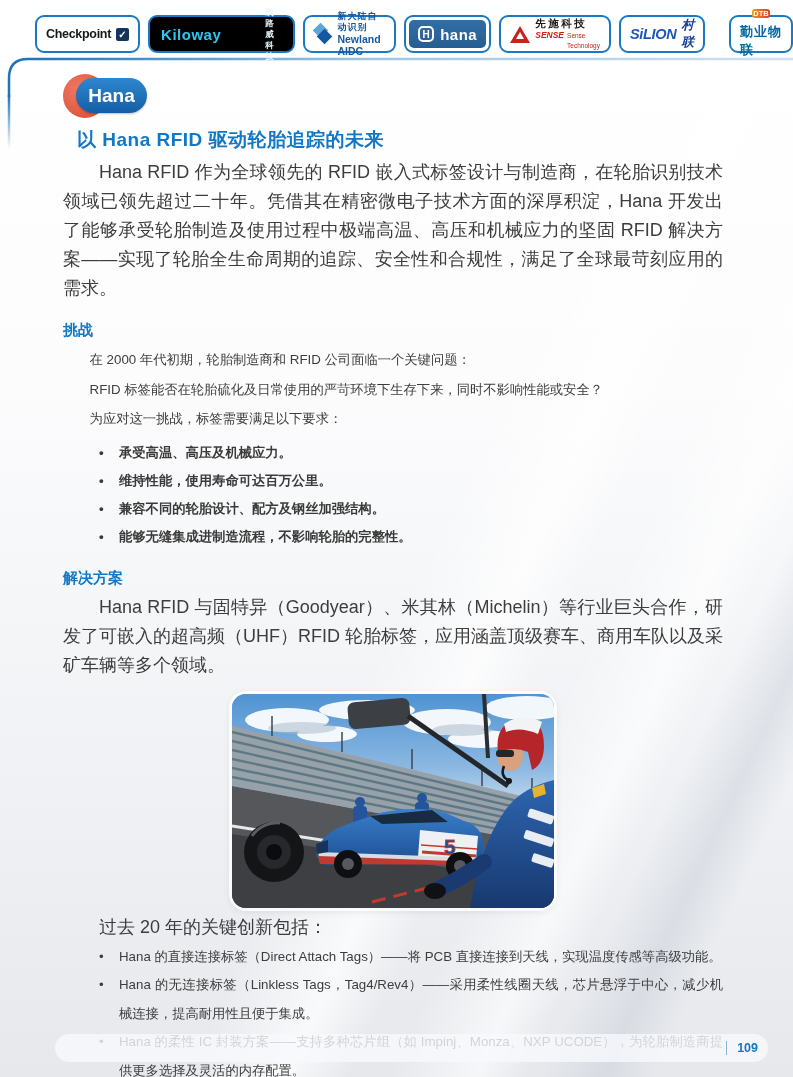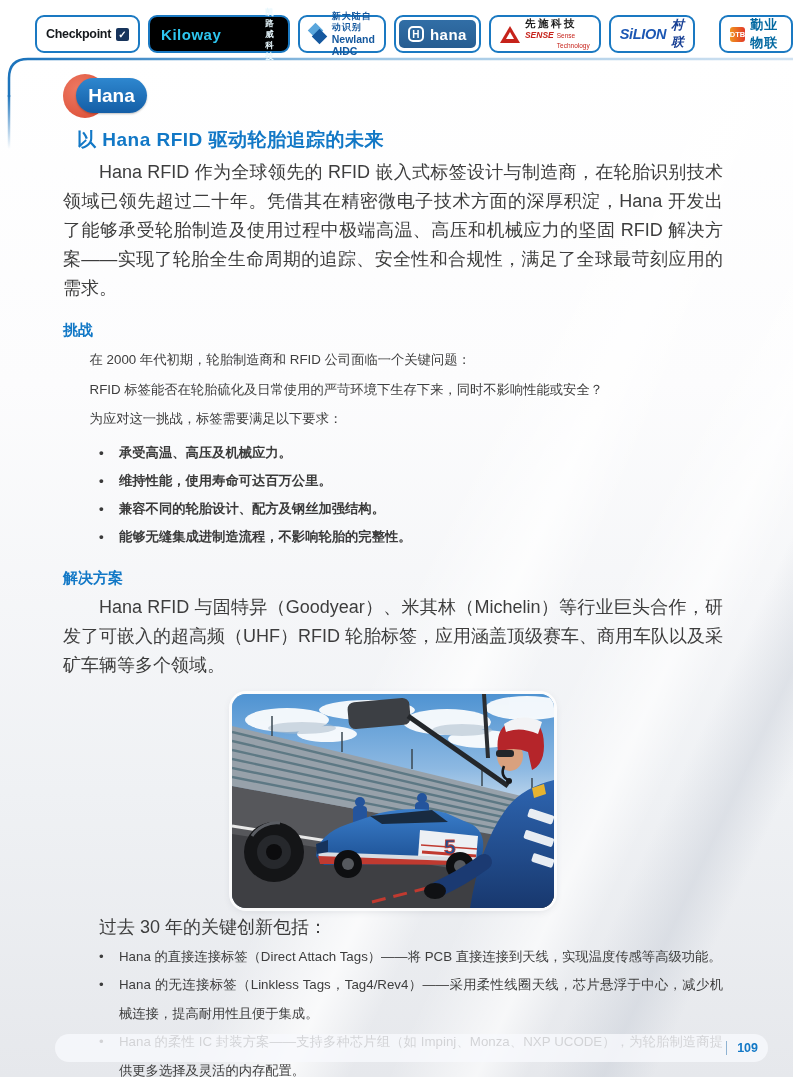--- a/index.html
+++ b/index.html
@@ -42,21 +42,21 @@
     color:#fff; font-weight:800; font-size:10px; display:grid; place-items:center; }
   .hana-word { color:#fff; font-weight:800; font-size:15px; letter-spacing:0.5px; }
   .sense-tri { flex:0 0 auto; }
   .sense-col { display:flex; flex-direction:column; }
   .sense-cn { font-size:10.5px; font-weight:bold; color:#1b1b1b; letter-spacing:2.5px; line-height:13px; }
   .sense-en-row { display:flex; align-items:baseline; gap:3px; }
   .sense-en { font-size:8.5px; font-weight:900; font-style:italic; color:#c6231b; line-height:10px; }
   .sense-sub { font-size:6.5px; color:#c6231b; line-height:10px; }
   .silion-en { font-size:14.5px; font-weight:900; font-style:italic; color:#1c57b4; letter-spacing:-0.3px; }
   .silion-cn { font-size:12.5px; font-weight:900; font-style:italic; color:#173f94; }
-  .logo-dtb { margin-left:16px; }
+  .logo-dtb { margin-left:16px;flex-direction:column; }
   .dtb-icon { width:18px; height:15px; border-radius:3px; background:linear-gradient(90deg,#f0941f,#e23a28);
     color:#fff; font-size:7.5px; font-weight:800; display:grid; place-items:center; }
   .dtb-cn { font-size:13px; font-weight:900; color:#0369a1; letter-spacing:1px; }
 
   
   .article {
     position:absolute; top:57px; left:0; width:793px; height:1020px;
     background:linear-gradient(180deg,#ffffff 0%,#fcfcfd 32%,#eff1f4 72%,#e6e8ec 100%);
   }
   .article::before {
@@ -310,21 +310,21 @@
             <g fill="#e8edf3">
               <rect x="296" y="118" width="26" height="9" rx="2" transform="rotate(18 309 122)"></rect>
               <rect x="292" y="140" width="30" height="9" rx="2" transform="rotate(18 307 144)"></rect>
               <rect x="300" y="162" width="22" height="9" rx="2" transform="rotate(18 311 166)"></rect>
             </g>
             <polygon points="300,94 312,90 314,100 302,104" fill="#e6b330"></polygon>
           </g>
         </svg>
       </div>
 
-      <p class="body innov-intro">过去 30 年的关键创新包括：</p>
+      <p class="body innov-intro">过去 20 年的关键创新包括：</p>
       <ul class="innov">
         <li>Hana 的直接连接标签（Direct Attach Tags）——将 PCB 直接连接到天线，实现温度传感等高级功能。</li>
         <li>Hana 的无连接标签（Linkless Tags，Tag4/Rev4）——采用柔性线圈天线，芯片悬浮于中心，减少机械连接，提高耐用性且便于集成。</li>
         <li>Hana 的柔性 IC 封装方案——支持多种芯片组（如 Impinj、Monza、NXP UCODE），为轮胎制造商提供更多选择及灵活的内存配置。</li>
       </ul>
       <p class="body">Hana 在微电子领域的专长——最初来源于手表线圈制造——在生产可随轮胎弯曲和变形的弹簧线圈天线方面发挥了关键作用，确保了性能的稳定可靠。</p>
 
     </div>
 
     <div class="footer">

